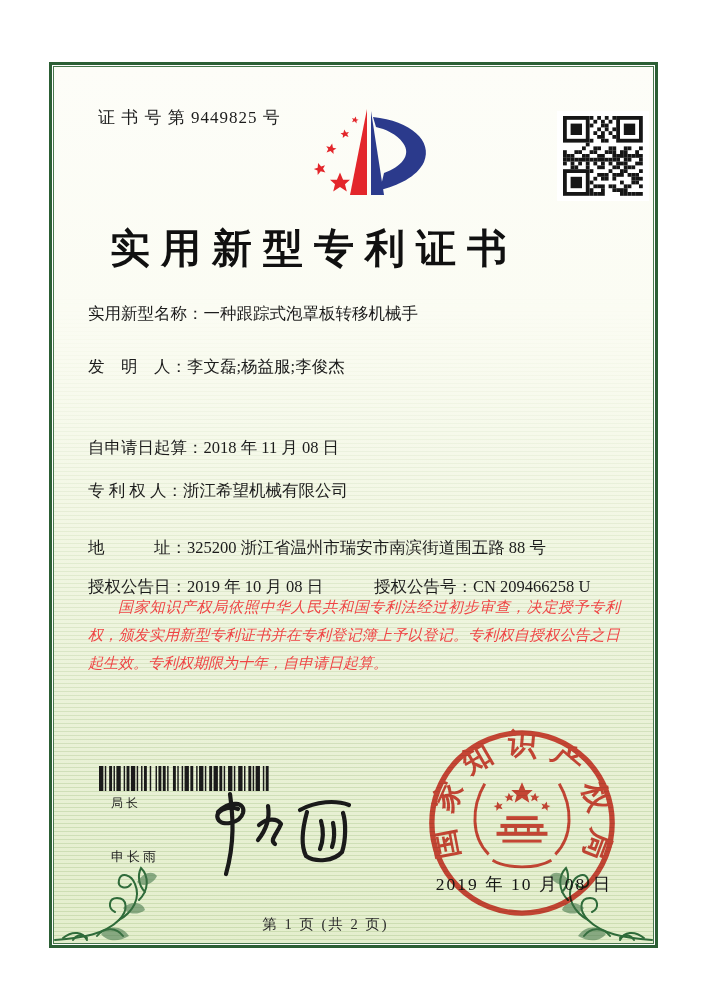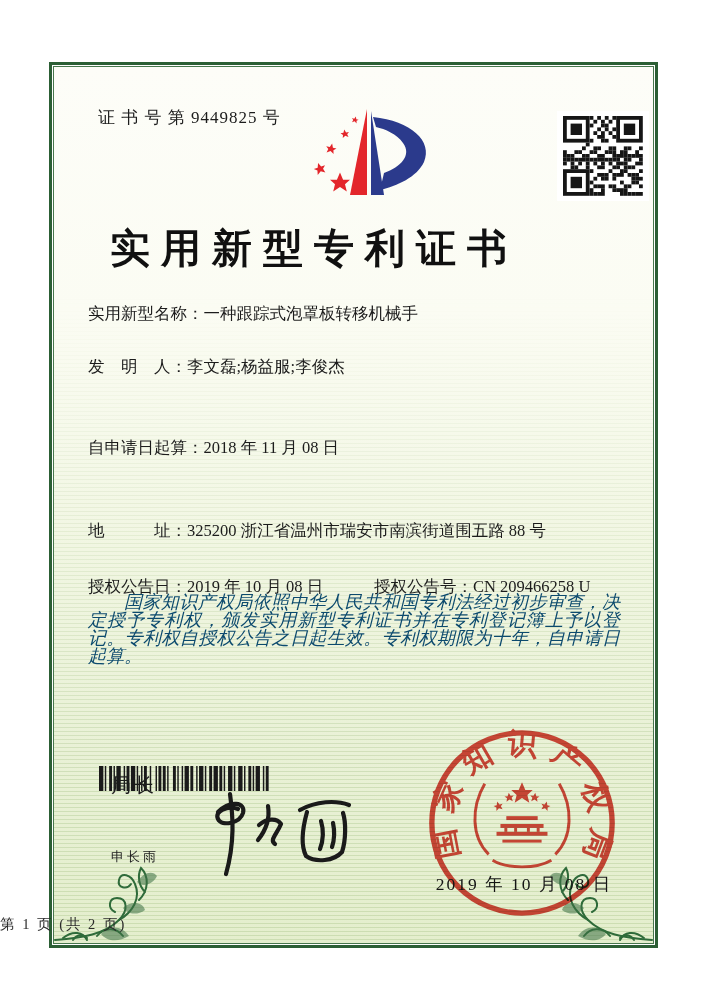--- a/index.html
+++ b/index.html
@@ -30,35 +30,35 @@
   .title{
     position:absolute; left:0; top:221px; width:628px; text-align:center;
     font-size:40px; font-weight:bold; letter-spacing:11px; color:#101010;
   }
   .row{position:absolute; left:88px; font-size:16.5px; white-space:nowrap;}
   .row .lbl{color:#1c1c1c;}
   .row .val{color:#1c1c1c;}
   .row .pair2{position:absolute; left:264px; top:0;margin-left:22px;}
   .paras{
     position:absolute; left:88px; top:593px; width:532px;
-    font-size:18px; line-height:18px; text-align:justify;
-    font-style:italic; color:#0c4a6e;
+    font-size:15px; line-height:28px; text-align:justify;
+    font-style:italic; color:#ef4444;
   }
   .paras p{margin:0; text-indent:2em;}
   .barcode{position:absolute; left:99px; top:766px; width:172px; height:25px;}
-  .sig-role{position:absolute; left:111px; top:772px; font-size:20px; letter-spacing:3px;}
+  .sig-role{position:absolute; left:111px; top:795px; font-size:12px; letter-spacing:3px;}
   .sig-name{position:absolute; left:111px; top:848px; font-size:13px; letter-spacing:3px;}
   .signature{position:absolute; left:188px; top:784px;}
   .seal{position:absolute; left:424px; top:725px; mix-blend-mode:multiply;}
   .seal-date{
     position:absolute; left:427px; top:872px; width:194px; text-align:center;
     font-size:17.5px; letter-spacing:2px; color:#141414;
   }
   .footer{
-    position:absolute; left:0; top:915px; width:619px; 
+    position:absolute; left:16px; top:915px; width:619px; text-align:center;
     font-size:14.5px; letter-spacing:2px; color:#2a2a2a;
   }
   .flourish{position:absolute;}
   .flourish.br{transform:scaleX(-1);}
   .logo{position:absolute; left:293px; top:97px;}
   .qr{position:absolute; left:557px; top:111px;}
 </style>
 </head>
 <body>
 
@@ -287,21 +287,24 @@
 
   <div class="row" style="top:303px">
     <span class="lbl">实用新型名称：</span><span class="val">一种跟踪式泡罩板转移机械手</span>
   </div>
   <div class="row" style="top:356px">
     <span class="lbl">发　明　人：</span><span class="val">李文磊;杨益服;李俊杰</span>
   </div>
   <div class="row" style="top:437px">
     <span class="lbl">自申请日起算：</span><span class="val">2018 年 11 月 08 日</span>
   </div>
-  <div class="row" style="top:520px">
+  <div class="row" style="top:480px">
+    <span class="lbl">专 利 权 人：</span><span class="val">浙江希望机械有限公司</span>
+  </div>
+  <div class="row" style="top:537px">
     <span class="lbl">地　　　址：</span><span class="val">325200 浙江省温州市瑞安市南滨街道围五路 88 号</span>
   </div>
   <div class="row" style="top:576px">
     <span class="lbl">授权公告日：</span><span class="val">2019 年 10 月 08 日</span>
     <span class="pair2"><span class="lbl">授权公告号：</span><span class="val">CN 209466258 U</span></span>
   </div>
 
   <div class="paras">
     <p>国家知识产权局依照中华人民共和国专利法经过初步审查，决定授予专利权，颁发实用新型专利证书并在专利登记簿上予以登记。专利权自授权公告之日起生效。专利权期限为十年，自申请日起算。</p>
   </div>

